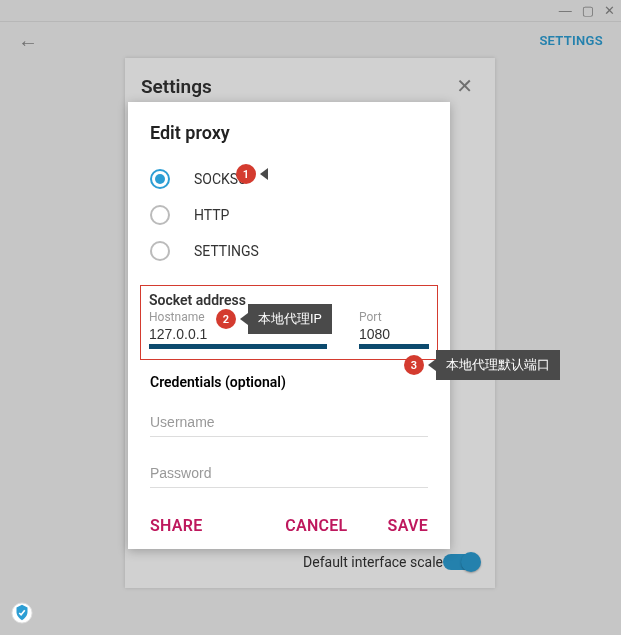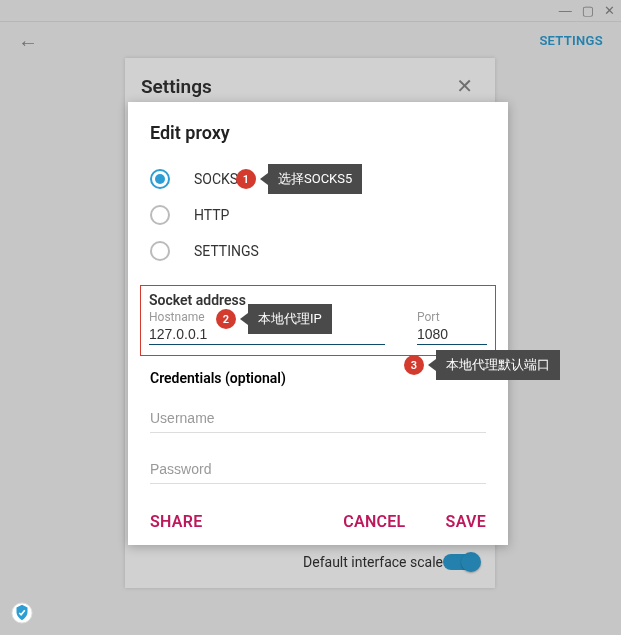--- a/index.html
+++ b/index.html
@@ -67,21 +67,21 @@
   content: ''; position: absolute; right: -2px; top: -2px; width: 20px; height: 20px;
   background: #2c9ed4; border-radius: 50%; box-shadow: 0 1px 2px rgba(0,0,0,0.3);
 }
 .overlay {
   position: absolute; inset: 0; background: rgba(0,0,0,0.18);
 }
 .modal {
   position: absolute;
   top: 102px;
   left: 128px;
-  width: 380px;
+  width: 322px;
   background: #fff;
   box-shadow: 0 2px 10px rgba(0,0,0,0.25);
   padding: 20px 22px 14px 22px;
 }
 .modal-title { font-size: 18px; font-weight: 600; color: #222; margin-bottom: 18px; }
 .radio-group { margin-bottom: 16px; }
 .radio-row {
   display: flex; align-items: center; gap: 24px;
   padding: 8px 0; cursor: pointer;
 }
@@ -98,21 +98,21 @@
   border: 1px solid #d43b2f;
   padding: 6px 8px 10px 8px;
   margin: 0 -10px 14px -10px;
 }
 .section-title { font-size: 14px; font-weight: 600; color: #333; margin-bottom: 2px; }
 .field-row { display: flex; gap: 32px; justify-content: center; }
 .field { flex: 1; position: relative; }
 .field.port { flex: 0 0 70px; }
 .field-label { font-size: 12px; color: #999; display: block; }
 .field-value {
-  font-size: 14px; color: #333; border: none; border-bottom: 1px solid #0c4a6e;
+  font-size: 14px; color: #333; border: none; border-bottom: 5px solid #0c4a6e;
   width: 100%; padding: 2px 0; background: transparent; outline: none;
 }
 .cred-title { font-size: 14px; font-weight: 600; color: #000000; margin-bottom: 18px; }
 .cred-input {
   width: 100%; border: none; border-bottom: 1px solid #ddd; padding: 6px 0;
   font-size: 14px; color: #333; outline: none; margin-bottom: 22px;
 }
 .cred-input::placeholder { color: #999; }
 .modal-footer { display: flex; justify-content: space-between; align-items: center; margin-top: 6px; }
 .footer-right { display: flex; gap: 40px; }
@@ -206,21 +206,20 @@
     <div class="footer-right">
       <span class="modal-btn">CANCEL</span>
       <span class="modal-btn">SAVE</span>
     </div>
   </div>
 </div>
 
 <div class="callout" style="top:164px; left:236px;">
   <div class="callout-badge">1</div>
   <div class="callout-arrow"></div>
-  <div class="callout-text">选择SOCKS5</div>
 </div>
 
 <div class="callout" style="top:304px; left:216px;">
   <div class="callout-badge">2</div>
   <div class="callout-arrow"></div>
   <div class="callout-text">本地代理IP</div>
 </div>
 
 <div class="callout" style="top:350px; left:404px;">
   <div class="callout-badge">3</div>

